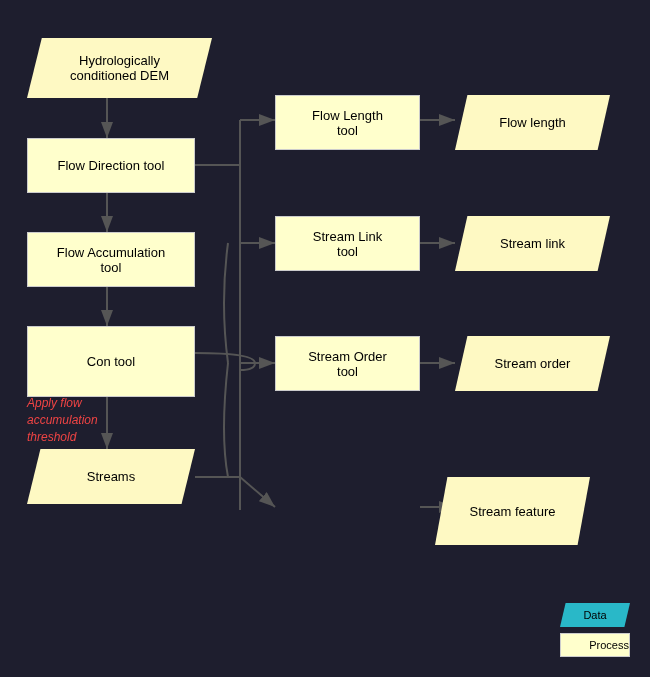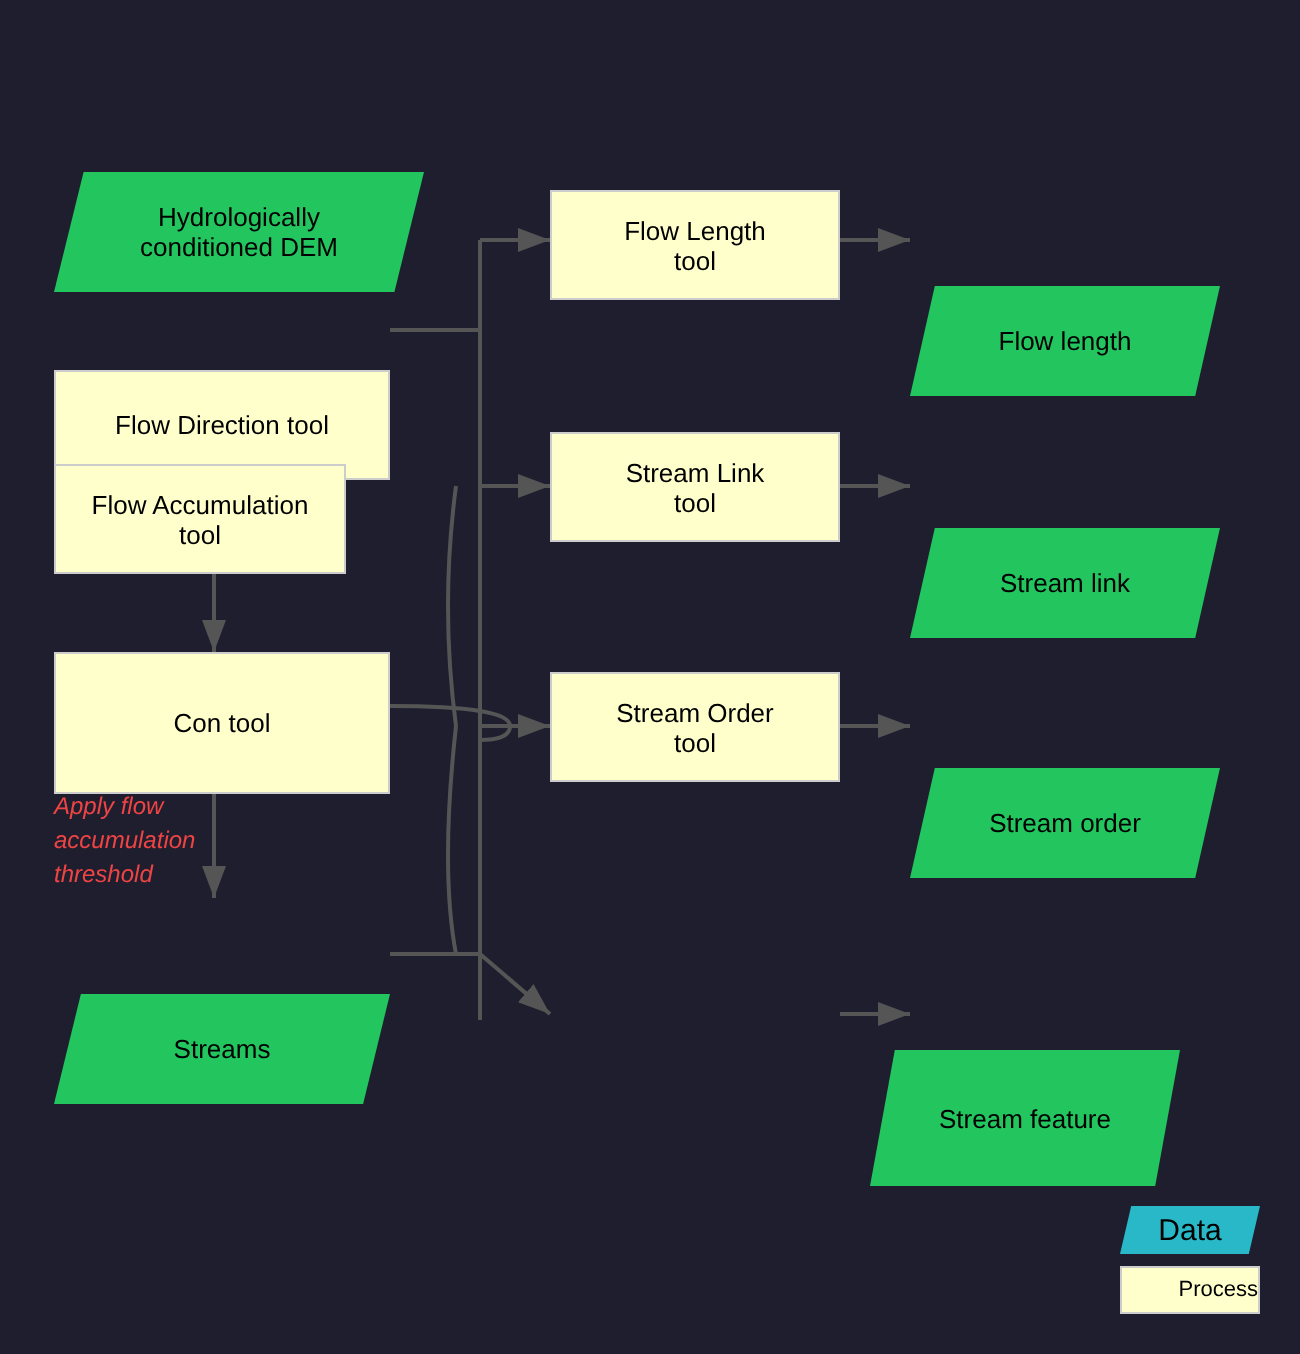--- a/index.html
+++ b/index.html
@@ -14,31 +14,30 @@
     .diagram {
       width: 650px;
       height: 677px;
       position: relative;
       background: #1e1e2e;
     }
 
     
     .data-shape {
       position: absolute;
-      background: #22c55e;
+      background: #fef9c3;
       color: #000;
       font-size: 13px;
       font-weight: 500;
       display: flex;
       align-items: center;
       justify-content: center;
       text-align: center;
       clip-path: polygon(8% 0%, 100% 0%, 92% 100%, 0% 100%);
       padding: 6px 16px;
-      margin-top: 48px;
     }
 
     
     .process-shape {
       position: absolute;
       background: #ffffcc;
       color: #000;
       font-size: 13px;
       font-weight: 500;
       display: flex;
@@ -74,21 +73,21 @@
       gap: 8px;
     }
     .legend-data {
       width: 70px;
       height: 24px;
       background: #29b8c8;
       clip-path: polygon(8% 0%, 100% 0%, 92% 100%, 0% 100%);
       display: flex;
       align-items: center;
       justify-content: center;
-      font-size: 15px;
+      font-size: 11px;
       color: #000;
     }
     .legend-process {
       width: 70px;
       height: 24px;
       background: #ffffcc;
       border: 1px solid #ccc;
       display: flex;
       align-items: center;
       justify-content: flex-end;
@@ -149,25 +148,25 @@
 
     <path d="M 228 243 Q 220 303 228 363" stroke="#555" stroke-width="2" fill="none"></path>
     <path d="M 228 363 Q 220 435 228 477" stroke="#555" stroke-width="2" fill="none"></path>
   </svg>
 
   <div class="data-shape" style="left:27px; top:38px; width:185px; height:60px;">
     <span style="white-space:pre-line; text-align:center;">Hydrologically
 conditioned DEM</span>
   </div>
 
-  <div class="process-shape" style="left:27px; top:138px; width:168px; height:55px;margin-top:47px;">
+  <div class="process-shape" style="left:27px; top:138px; width:168px; height:55px;">
     <span>Flow Direction tool</span>
   </div>
 
-  <div class="process-shape" style="left:27px; top:232px; width:146px; height:55px;">
+  <div class="process-shape" style="left:27px; top:232px; width:168px; height:55px;">
     <span style="white-space:pre-line; text-align:center;">Flow Accumulation
 tool</span>
   </div>
 
   <div class="process-shape" style="left:27px; top:326px; width:168px; height:71px;">
     <span>Con tool</span>
   </div>
 
   <div class="annotation" style="left:27px; top:395px; color:#ef4444; font-size:12px; font-style:italic; line-height:1.4;">
     <span>Apply flow<br>accumulation<br>threshold</span>

